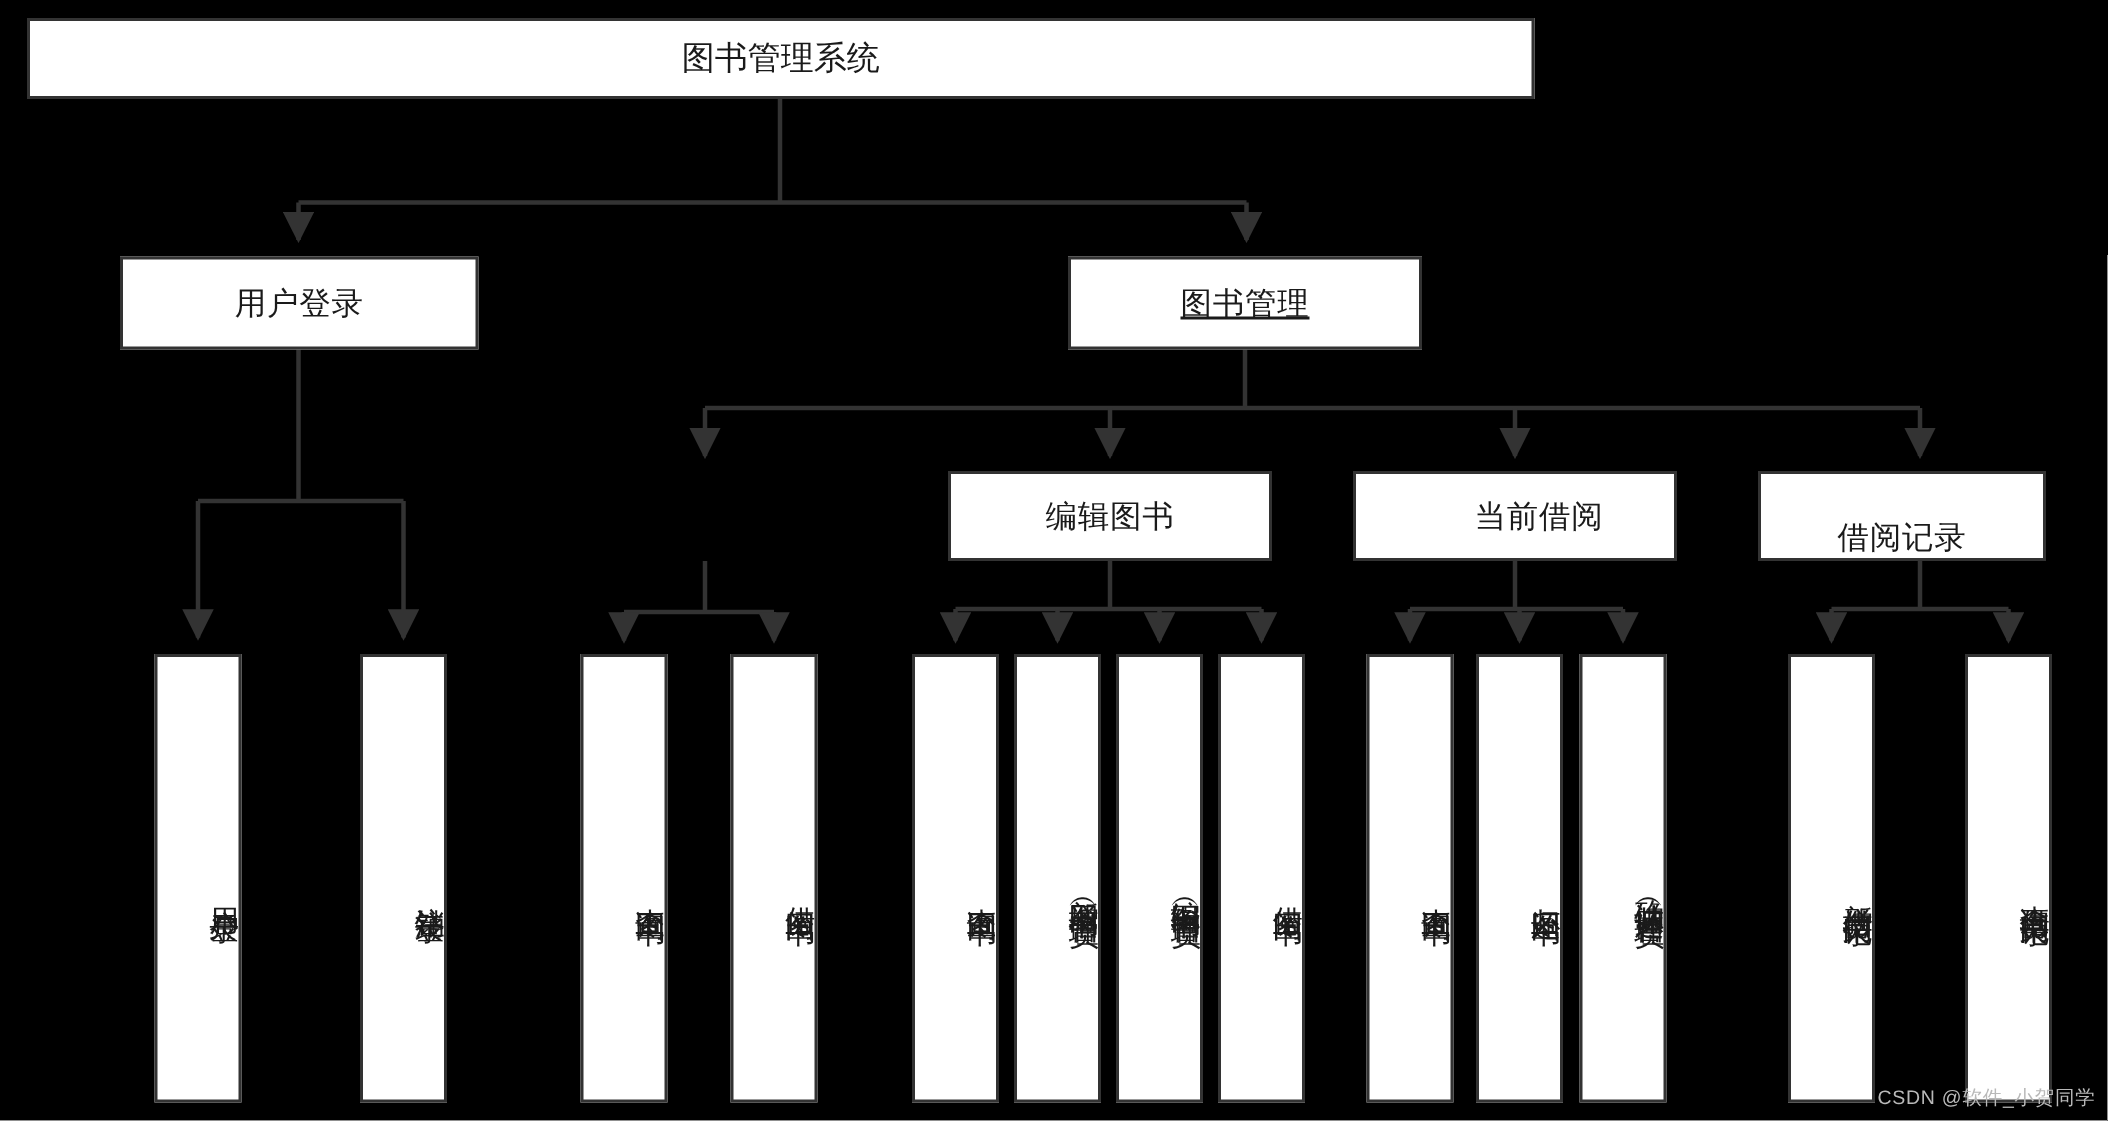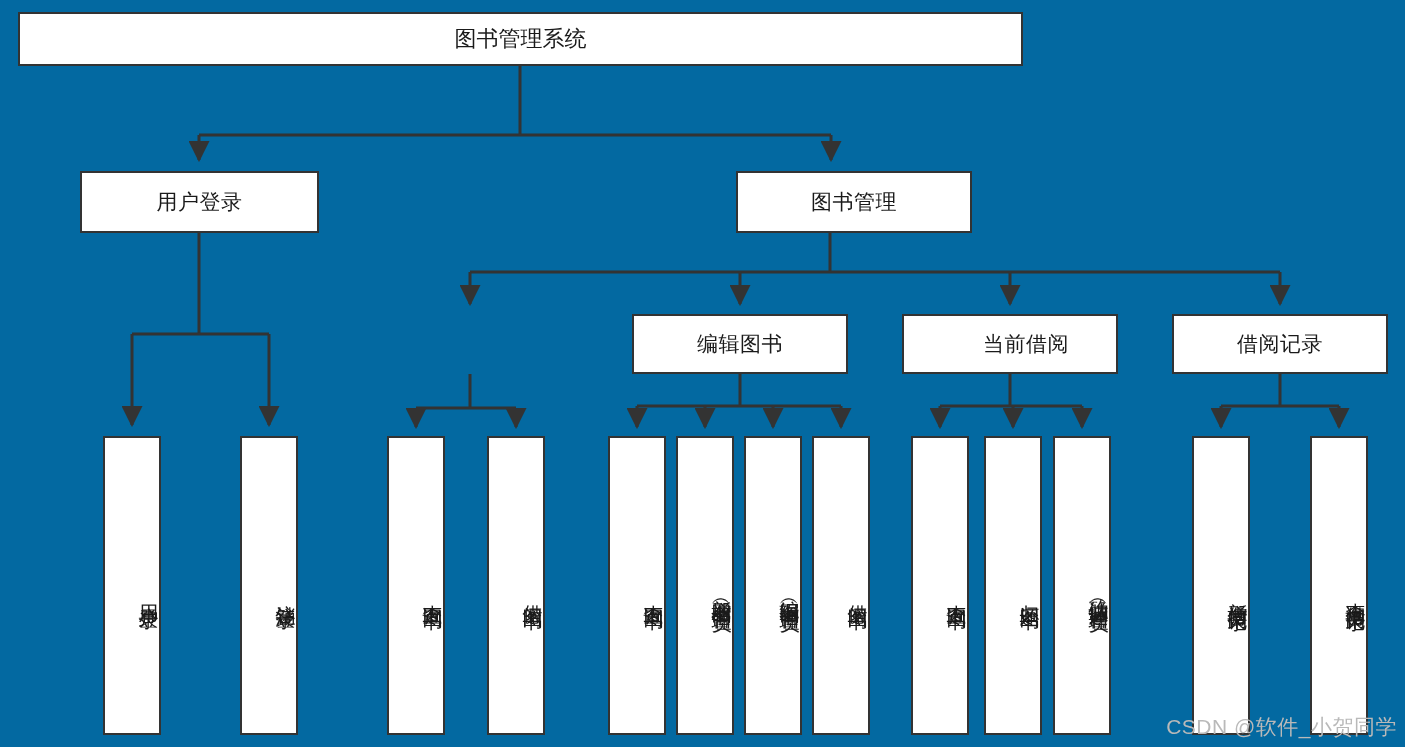--- a/index.html
+++ b/index.html
@@ -7,21 +7,21 @@
     padding: 0;
     background: #ffffff;
   }
   body {
     font-family: "Liberation Sans", "DejaVu Sans", sans-serif;
   }
   #canvas {
     position: relative;
     width: 1405px;
     height: 747px;
-    background: #0369a1;
+    background: #000000;
     overflow: hidden;
   }
   svg#wires {
     position: absolute;
     left: 0;
     top: 0;
     width: 1405px;
     height: 747px;
     pointer-events: none;
   }
@@ -54,21 +54,21 @@
   }
   .node.v .vtext {
     writing-mode: vertical-rl;
     text-orientation: upright;
     white-space: nowrap;
   }
   .watermark {
     position: absolute;
     right: 8px;
     bottom: 6px;
-    font-size: 21px;
+    font-size: 13px;
     color: #b9b9b9;
     letter-spacing: 0.5px;
     white-space: nowrap;
   }
 </style>
 </head>
 <body>
 
 <div id="canvas">
 
@@ -122,31 +122,31 @@
     </g>
   </svg>
 
   <div class="node title" style="left:18px;top:12px;width:1005px;height:54px;">
     <span>图书管理系统</span>
   </div>
 
   <div class="node h" style="left:80px;top:171px;width:239px;height:62px;">
     <span>用户登录</span>
   </div>
-  <div class="node h" style="left:736px;top:171px;width:236px;height:62px;">
+  <div class="node h" style="left:712px;top:171px;width:236px;height:62px;text-decoration:underline;">
     <span>图书管理</span>
   </div>
 
   <div class="node h" style="left:632px;top:314px;width:216px;height:60px;">
     <span>编辑图书</span>
   </div>
   <div class="node h" style="left:902px;top:314px;width:216px;height:60px;padding-left:32px;">
     <span>当前借阅</span>
   </div>
-  <div class="node h" style="left:1172px;top:314px;width:216px;height:60px;">
+  <div class="node h" style="left:1172px;top:314px;width:192px;height:60px;align-items:flex-end;">
     <span>借阅记录</span>
   </div>
 
   <div class="node v" style="left:103px;top:436px;width:58px;height:299px;">
     <span class="vtext">用户登录</span>
   </div>
   <div class="node v" style="left:240px;top:436px;width:58px;height:299px;">
     <span class="vtext">注销登录</span>
   </div>
 

